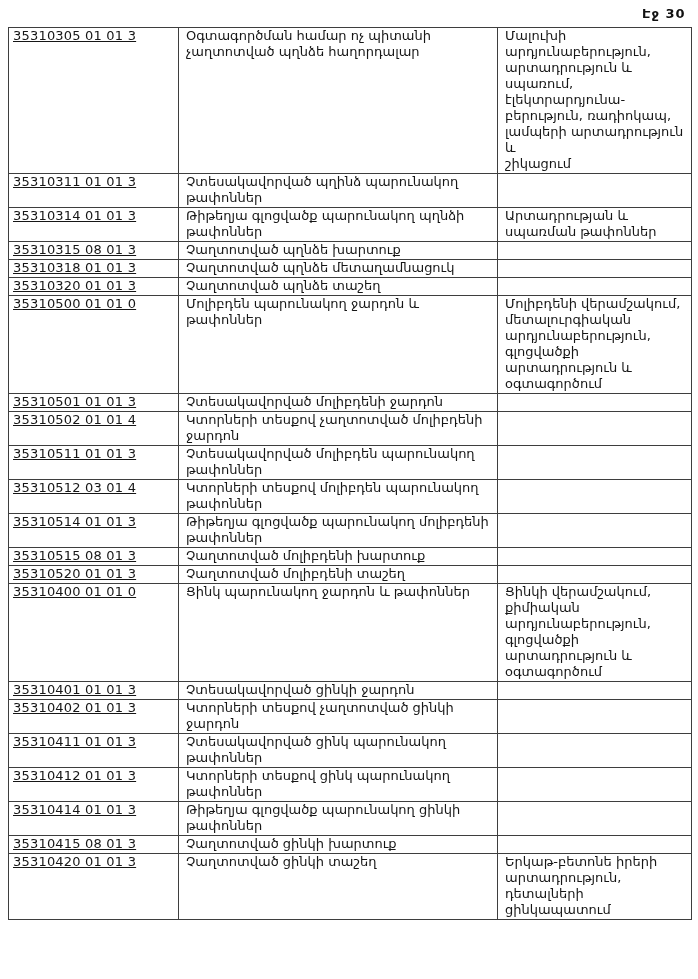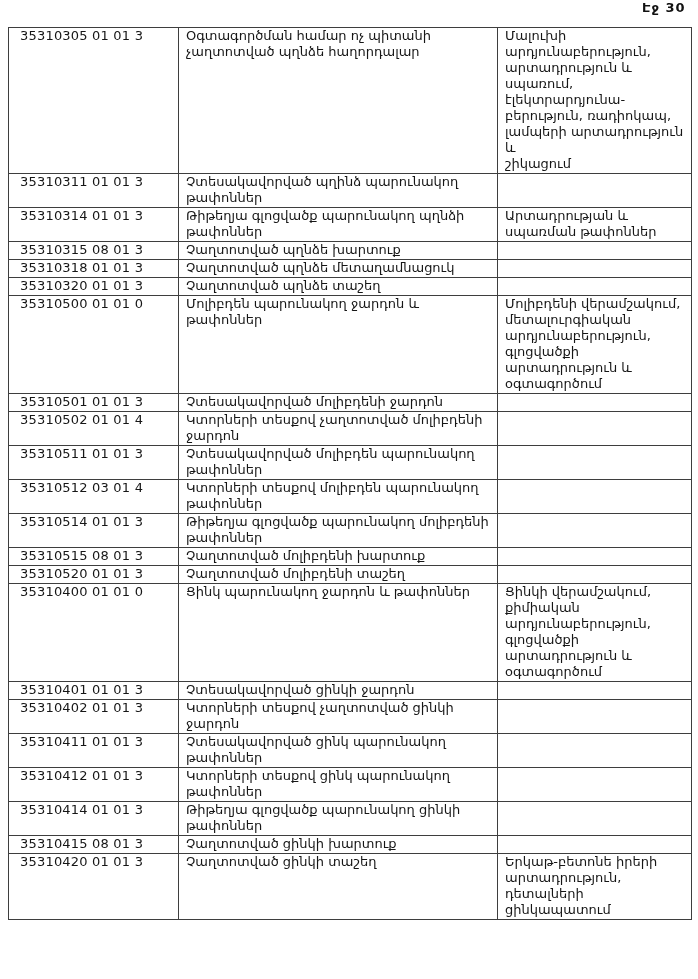--- a/index.html
+++ b/index.html
@@ -10,21 +10,21 @@
     width: 698px;
     height: 979px;
     background: #ffffff;
     position: relative;
     font-family: "DejaVu Sans", sans-serif;
     color: #161616;
     overflow: hidden;
   }
   .page-header {
     position: absolute;
-    top: 0;
+    top: 6px;
     left: 642px;
     font-size: 13px;
     font-weight: bold;
     letter-spacing: 1px;
     color: #111;
   }
   table.waste-table {
     position: absolute;
     top: 27px;
     left: 8px;
@@ -39,23 +39,24 @@
     border: 1px solid #3e3e3e;
     vertical-align: top;
     font-size: 13px;
     line-height: 16px;
     padding: 0 6px 1px 7px;
     white-space: pre-line;
     overflow: hidden;
     color: #161616;
   }
   td.code {
-    padding-left: 11px;
+    padding-left: 4px;
     white-space: nowrap;
     letter-spacing: 0.2px;
+    text-decoration: underline;
   }
   
   tr:nth-child(6) td, tr:nth-child(7) td, tr:nth-child(16) td,
   tr:nth-child(19) td, tr:nth-child(24) td {
     border-top-color: #6a6a6a;
   }
 </style>
 </head>
 <body>
 

